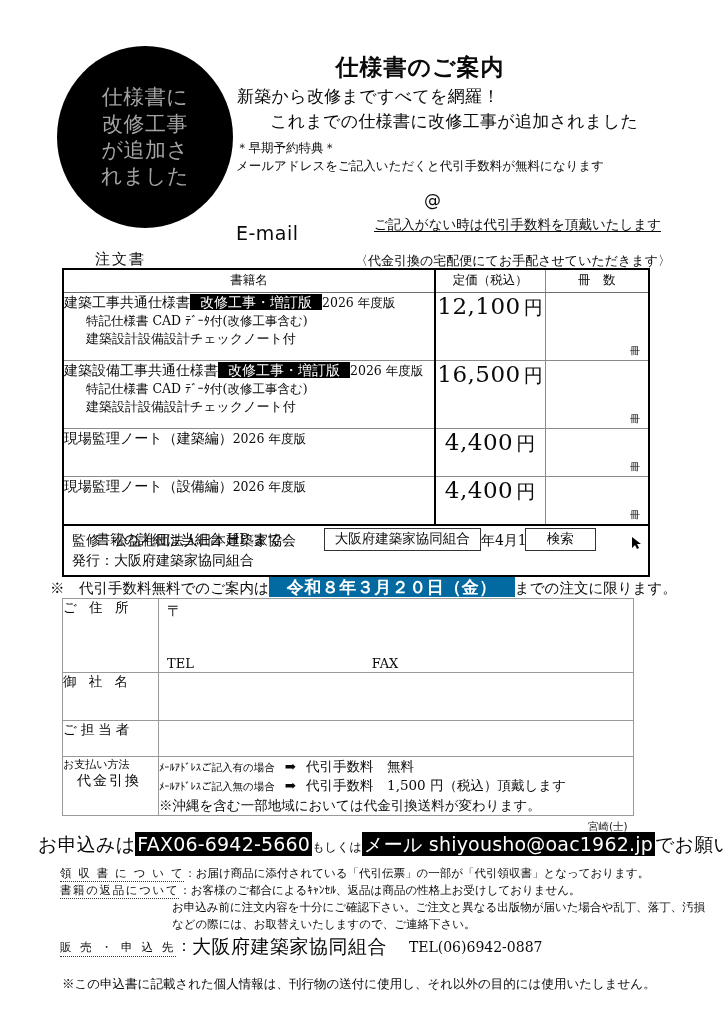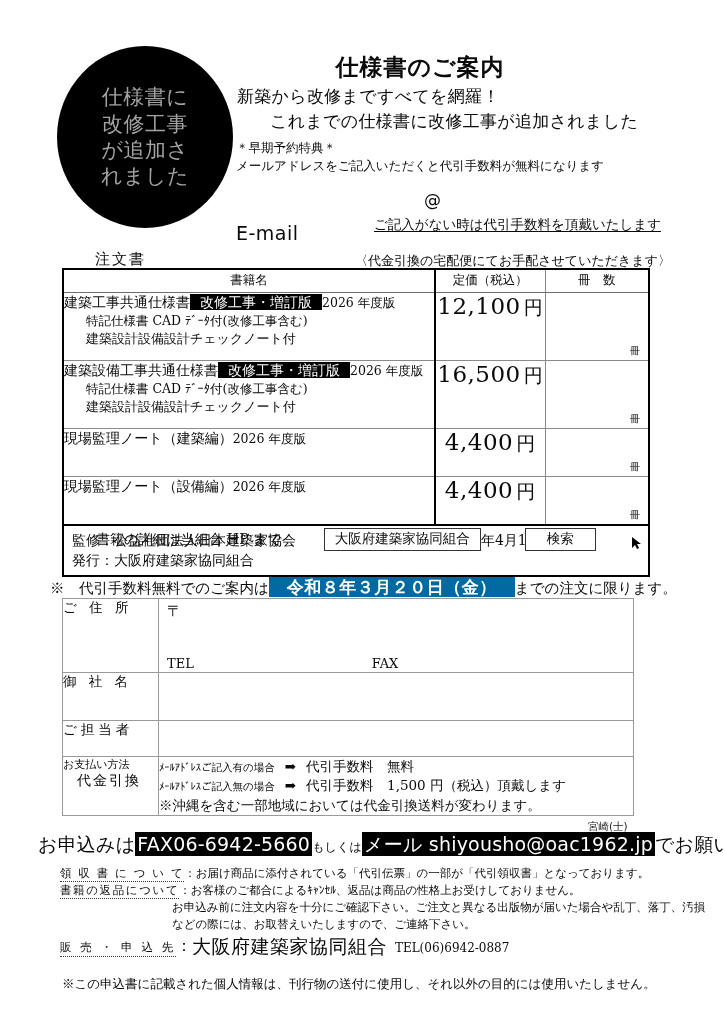--- a/index.html
+++ b/index.html
@@ -335,21 +335,21 @@
     letter-spacing: 2.6px;
     border-bottom: 1px dotted #333;
     display: inline-block;
     padding-bottom: 1px;
   }
   .seller .org {
     font-size: 19px;
     letter-spacing: 0.5px;
     vertical-align: -2px;
   }
-  .seller .tel { font-size: 12px; padding-left: 8px; vertical-align: -1px; }
+  .seller .tel { font-size: 14px; padding-left: 8px; vertical-align: -1px; margin-left: 14px; }
   .addr2 {
     position: absolute;
     left: 170px;
     top: 958px;
     font-size: 12px;
     font-family: "DejaVu Serif", "Liberation Serif", serif;
     white-space: nowrap;
   }
   .privacy {
     position: absolute;

